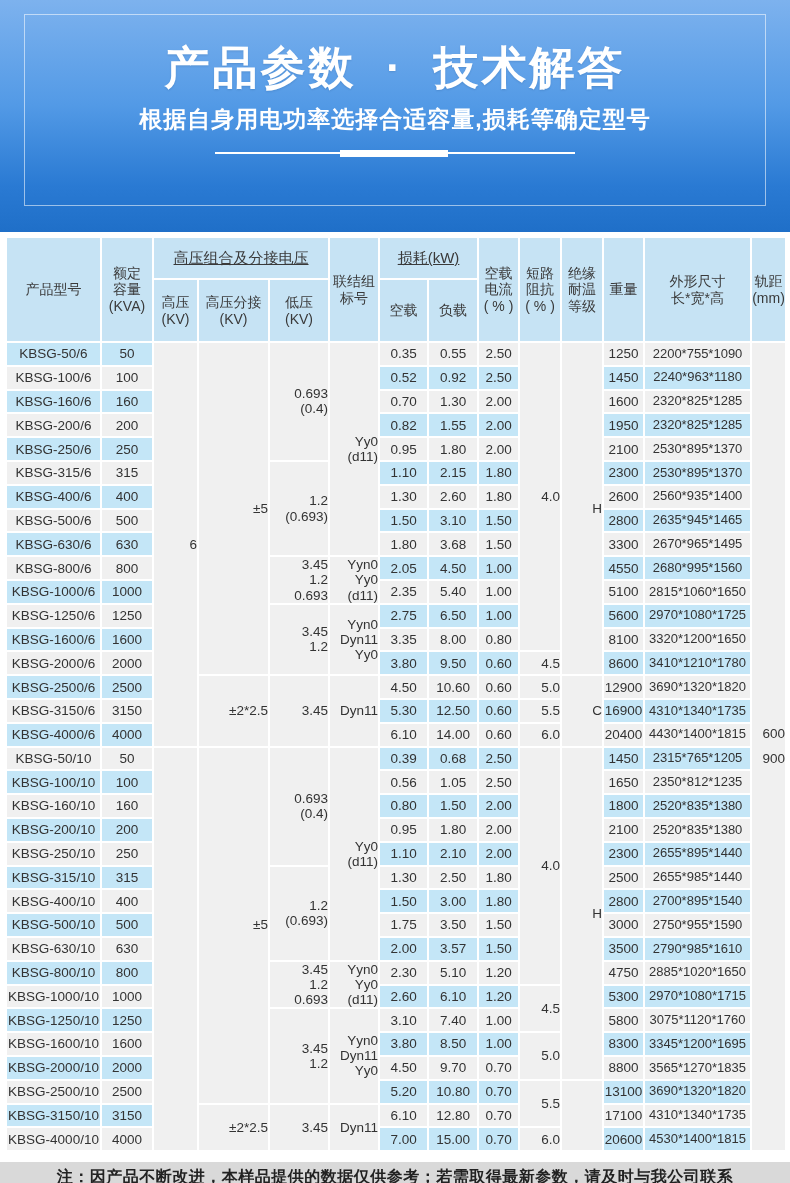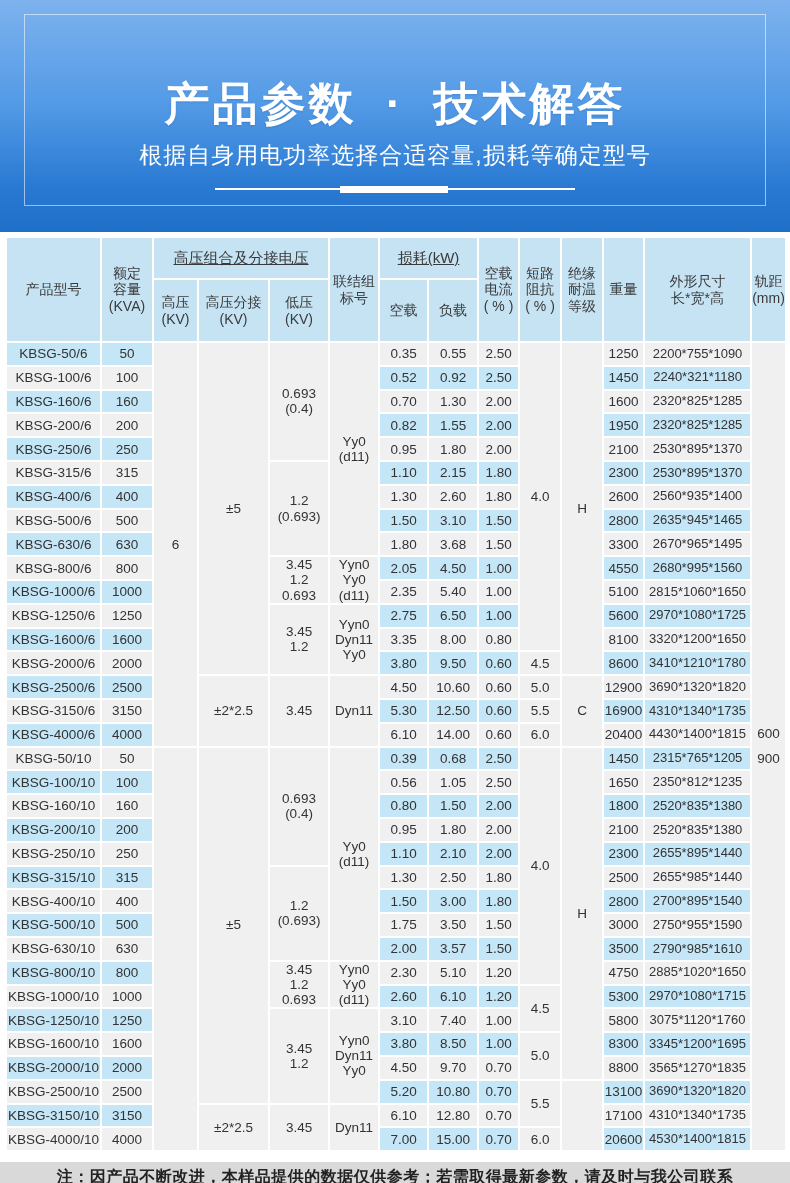--- a/index.html
+++ b/index.html
@@ -7,41 +7,41 @@
     --note-bg:#d9d9d9; --cell-text:#333333;
   }
   html,body{margin:0;padding:0;background:#ffffff;}
   body{width:790px;font-family:"Liberation Sans","DejaVu Sans",sans-serif;}
 
   
   .banner{position:relative;height:232px;overflow:hidden;
     background:linear-gradient(180deg,#7db2ee 0%,#539ae6 45%,#2a7ad3 80%,#1f6fc8 100%);}
   .banner-frame{position:absolute;left:24px;right:24px;top:14px;bottom:26px;
     border:1px solid rgba(255,255,255,0.55);pointer-events:none;}
-  .banner-title{padding-top:80px;text-align:center;color:#fff;font-size:45px;
+  .banner-title{padding-top:44px;text-align:center;color:#fff;font-size:45px;
     font-weight:bold;letter-spacing:3px;word-spacing:14px;line-height:1.05;
     text-shadow:0 1px 2px rgba(0,40,90,0.15);}
   .banner-subtitle{margin-top:13px;text-align:center;color:#fff;font-size:23px;
-    font-weight:normal;letter-spacing:1px;}
+    font-weight:bold;letter-spacing:1px;}
   .banner-divider{position:relative;width:360px;height:7px;margin:15px auto 0;}
   .banner-divider::before{content:"";position:absolute;left:0;right:0;top:2px;height:2px;background:#fff;}
   .banner-divider .thick{position:absolute;left:125px;width:108px;top:0;height:7px;background:#fff;}
 
   
   .table-wrap{padding:4px 5px 0 5px;}
   table{border-collapse:collapse;table-layout:fixed;width:780px;}
   th,td{border:2px solid #ffffff;text-align:center;vertical-align:middle;
     color:var(--cell-text);padding:0;overflow:hidden;font-weight:normal;}
   thead th{background:var(--head-blue);font-size:14px;line-height:1.18;color:#3a3a3a;}
   thead tr.h1{height:42px;}
   thead tr.h2{height:63px;}
   thead th.group{font-size:15px;text-decoration:underline;}
   tbody td{background:var(--row-gray);font-size:13.5px;height:21.8px;line-height:1.12;}
   tbody td.blue{background:var(--row-blue);}
-  tbody td.merged{background:var(--row-gray);font-size:13.5px;}
+  tbody td.merged{background:var(--row-gray);font-size:13.5px;text-align:right;}
   tbody td.c-dims{font-size:13px;margin-top:13px;}
   tbody td.c-weight{font-size:13.5px;}
   tbody td.c-gauge{font-size:13.5px;line-height:1.8;}
 
   
   .note{margin-top:10px;height:29px;line-height:29px;background:var(--note-bg);
     text-align:center;font-size:16px;font-weight:bold;color:#222;letter-spacing:0.5px;}
 </style>
 </head>
 <body>
@@ -114,21 +114,21 @@
             <td class="c-dims">2200*755*1090</td>
             <td rowspan="34" class="merged c-gauge">600<br>900</td>
           </tr>
           <tr>
             <td class="c-model">KBSG-100/6</td>
             <td class="c-capacity">100</td>
             <td class="c-no_load blue">0.52</td>
             <td class="c-load blue">0.92</td>
             <td class="c-current blue">2.50</td>
             <td class="c-weight blue">1450</td>
-            <td class="c-dims blue">2240*321*1180</td>
+            <td class="c-dims blue">2240*963*1180</td>
           </tr>
           <tr>
             <td class="c-model blue">KBSG-160/6</td>
             <td class="c-capacity blue">160</td>
             <td class="c-no_load">0.70</td>
             <td class="c-load">1.30</td>
             <td class="c-current">2.00</td>
             <td class="c-weight">1600</td>
             <td class="c-dims">2320*825*1285</td>
           </tr>

